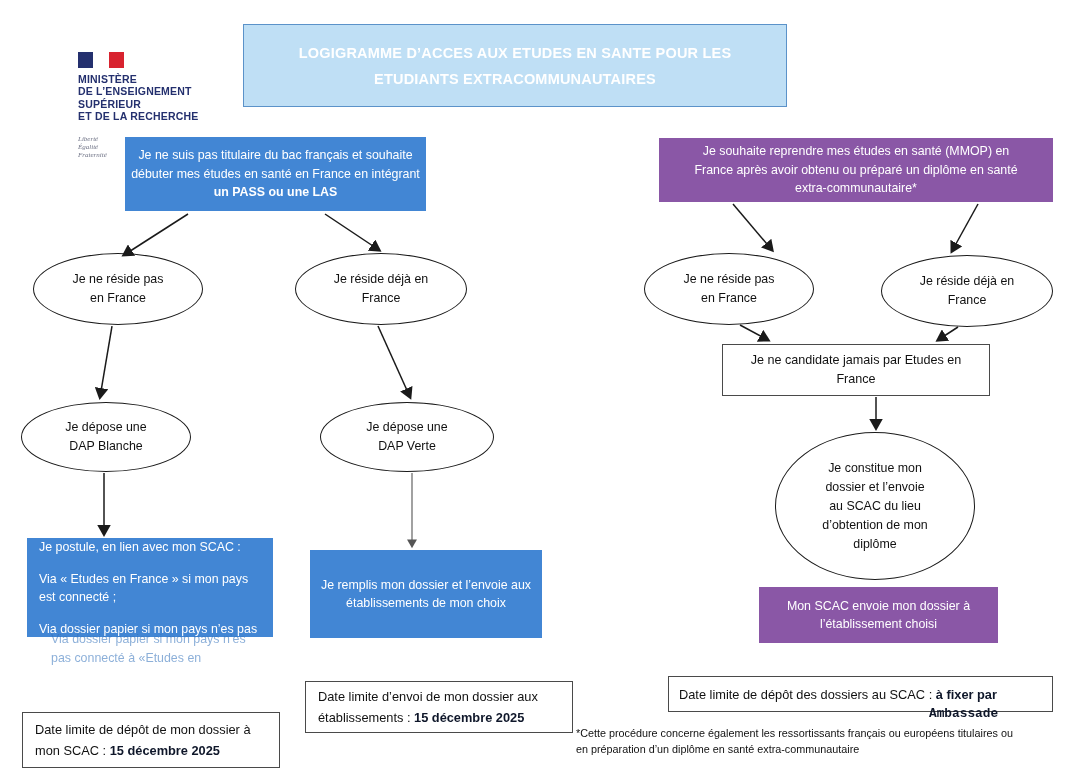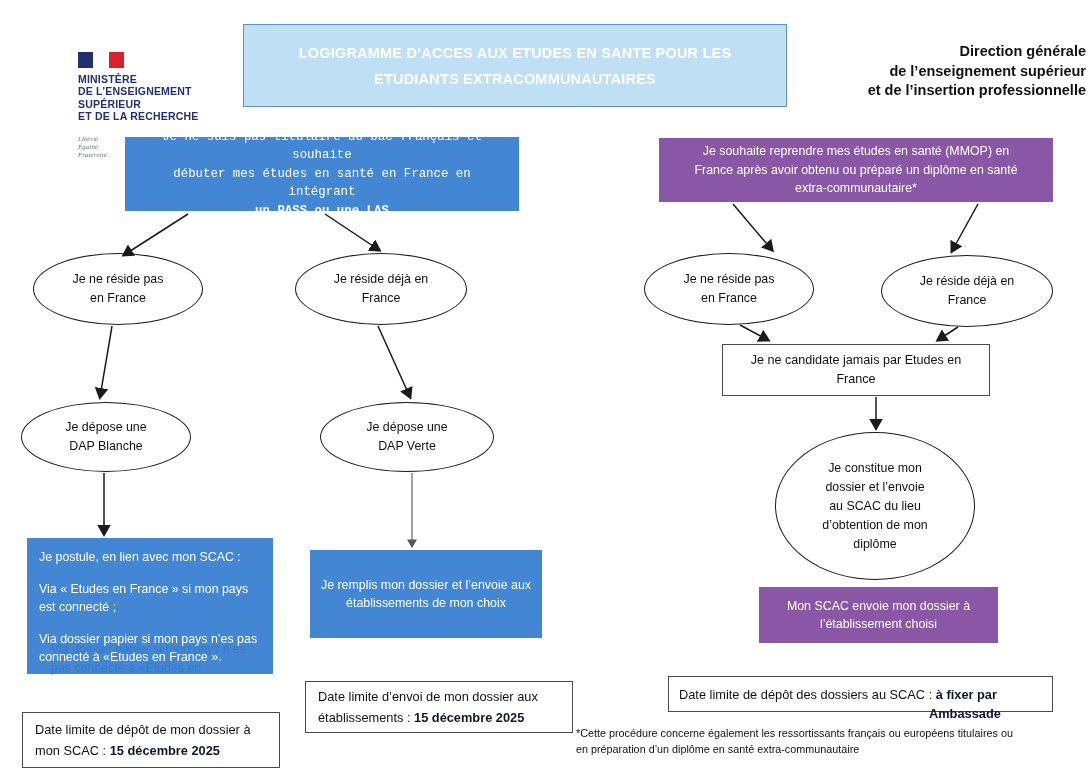--- a/index.html
+++ b/index.html
@@ -110,27 +110,22 @@
         <div>Liberté</div>
         <div>Égalité</div>
         <div>Fraternité</div>
       </div>
   </div>
 
   <div class="abs" id="title-banner">
     <div id="title-text">LOGIGRAMME D’ACCES AUX ETUDES EN SANTE POUR LES ETUDIANTS EXTRACOMMUNAUTAIRES</div>
   </div>
 
-  <div class="abs" id="direction-block">
-      <div>Direction générale</div>
-      <div>de l’enseignement supérieur</div>
-      <div>et de l’insertion professionnelle</div>
-    </div>
-
-  <div class="abs boxblue" style="left:125px;top:137px;width:394px;height:74px;font-family:Liberation Mono, monospace;">
+
+  <div class="abs boxblue" style="left:125px;top:137px;width:301px;height:74px;">
     <div style="width:330px;">
       <div>Je ne suis pas titulaire du bac français et souhaite</div>
       <div>débuter mes études en santé en France en intégrant</div>
       <div class="bold-in">un PASS ou une LAS</div>
     </div>
   </div>
 
   <div class="abs ell" style="left:33px;top:253px;width:170px;height:72px;">
     <span style="white-space:pre-line;">Je ne réside pas
 en France</span>
@@ -144,21 +139,21 @@
   <div class="abs ell" style="left:21px;top:402px;width:170px;height:70px;">
     <span style="white-space:pre-line;">Je dépose une
 DAP Blanche</span>
   </div>
 
   <div class="abs ell" style="left:320px;top:402px;width:174px;height:70px;">
     <span style="white-space:pre-line;">Je dépose une
 DAP Verte</span>
   </div>
 
-  <div class="abs boxblue left-al" style="left:27px;top:538px;width:246px;height:136px;padding:10px 12px;">
+  <div class="abs boxblue left-al" style="left:27px;top:538px;width:246px;height:99px;padding:0 12px;">
     <div style="position:relative;width:100%;">
       <div>Je postule, en lien avec mon SCAC :</div>
       <div style="margin-top:13px;">Via  « Etudes en France » si mon pays est connecté ;</div>
       <div style="margin-top:13px;">Via dossier papier si mon pays n’es pas connecté à «Etudes en France ».</div>
       <div class="overlap">Via dossier papier si mon pays n’es pas connecté à «Etudes en</div>
     </div>
   </div>
 
   <div class="abs datebox" style="left:22px;top:712px;width:258px;height:56px;">
     <div>
@@ -206,21 +201,21 @@
     <span style="white-space:pre-line;">Je constitue mon
 dossier et l’envoie
 au SCAC du lieu
 d’obtention de mon
 diplôme</span>
   </div>
 
   <div class="abs datebox" style="left:668px;top:676px;width:385px;height:36px;padding:0 10px;overflow:visible;">
     <div style="position:relative;width:100%;">
       <span>Date limite de dépôt des dossiers au SCAC : </span><span class="red">à fixer par</span>
-      <span class="red" style="position:absolute;left:250px;top:19px;white-space:nowrap;">Ambassade</span>
+      <span class="red" style="position:absolute;left:250px;top:19px;white-space:nowrap;font-family:Liberation Mono, monospace;">Ambassade</span>
     </div>
   </div>
 
   <div class="abs footnote" style="left:576px;top:726px;width:450px;">*Cette procédure concerne également les ressortissants français ou européens titulaires ou en préparation d’un diplôme en santé extra-communautaire</div>
 
   <svg class="arrows" viewBox="0 0 1091 782">
     <defs>
       <marker id="ah" markerWidth="9" markerHeight="9" refX="6" refY="4.5" orient="auto">
         <path d="M0,0 L8,4.5 L0,9 z" fill="#1a1a1a"></path>
       </marker>

